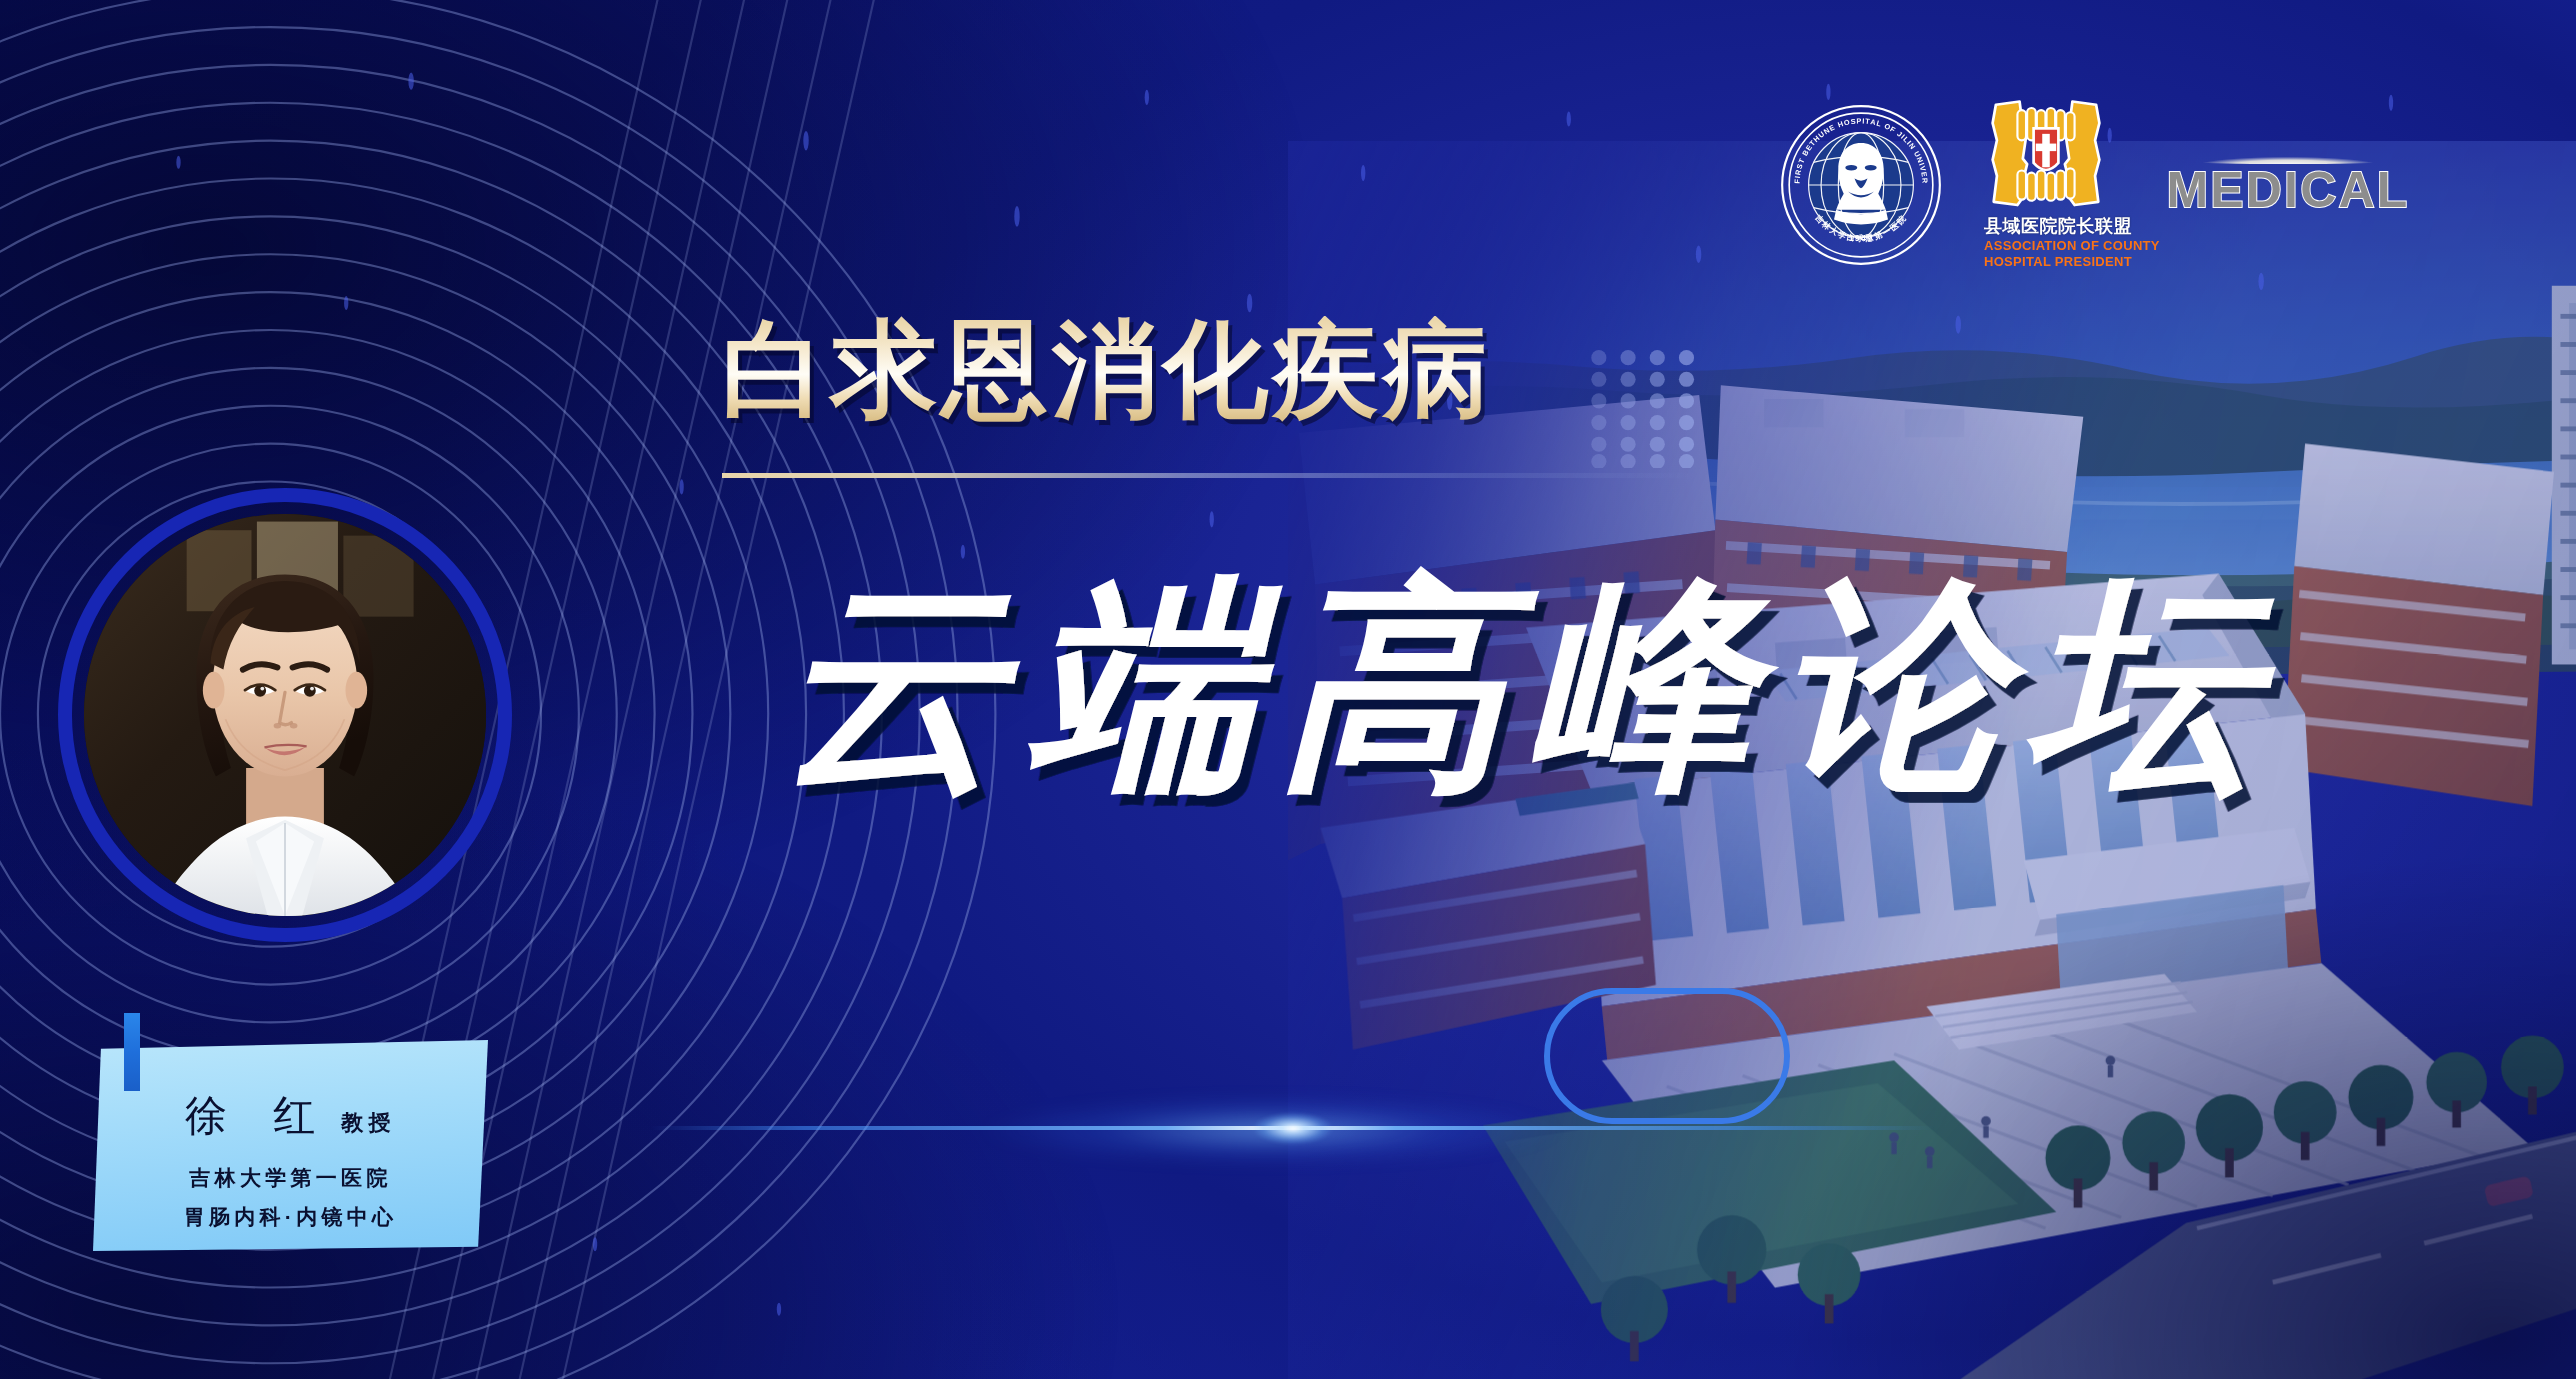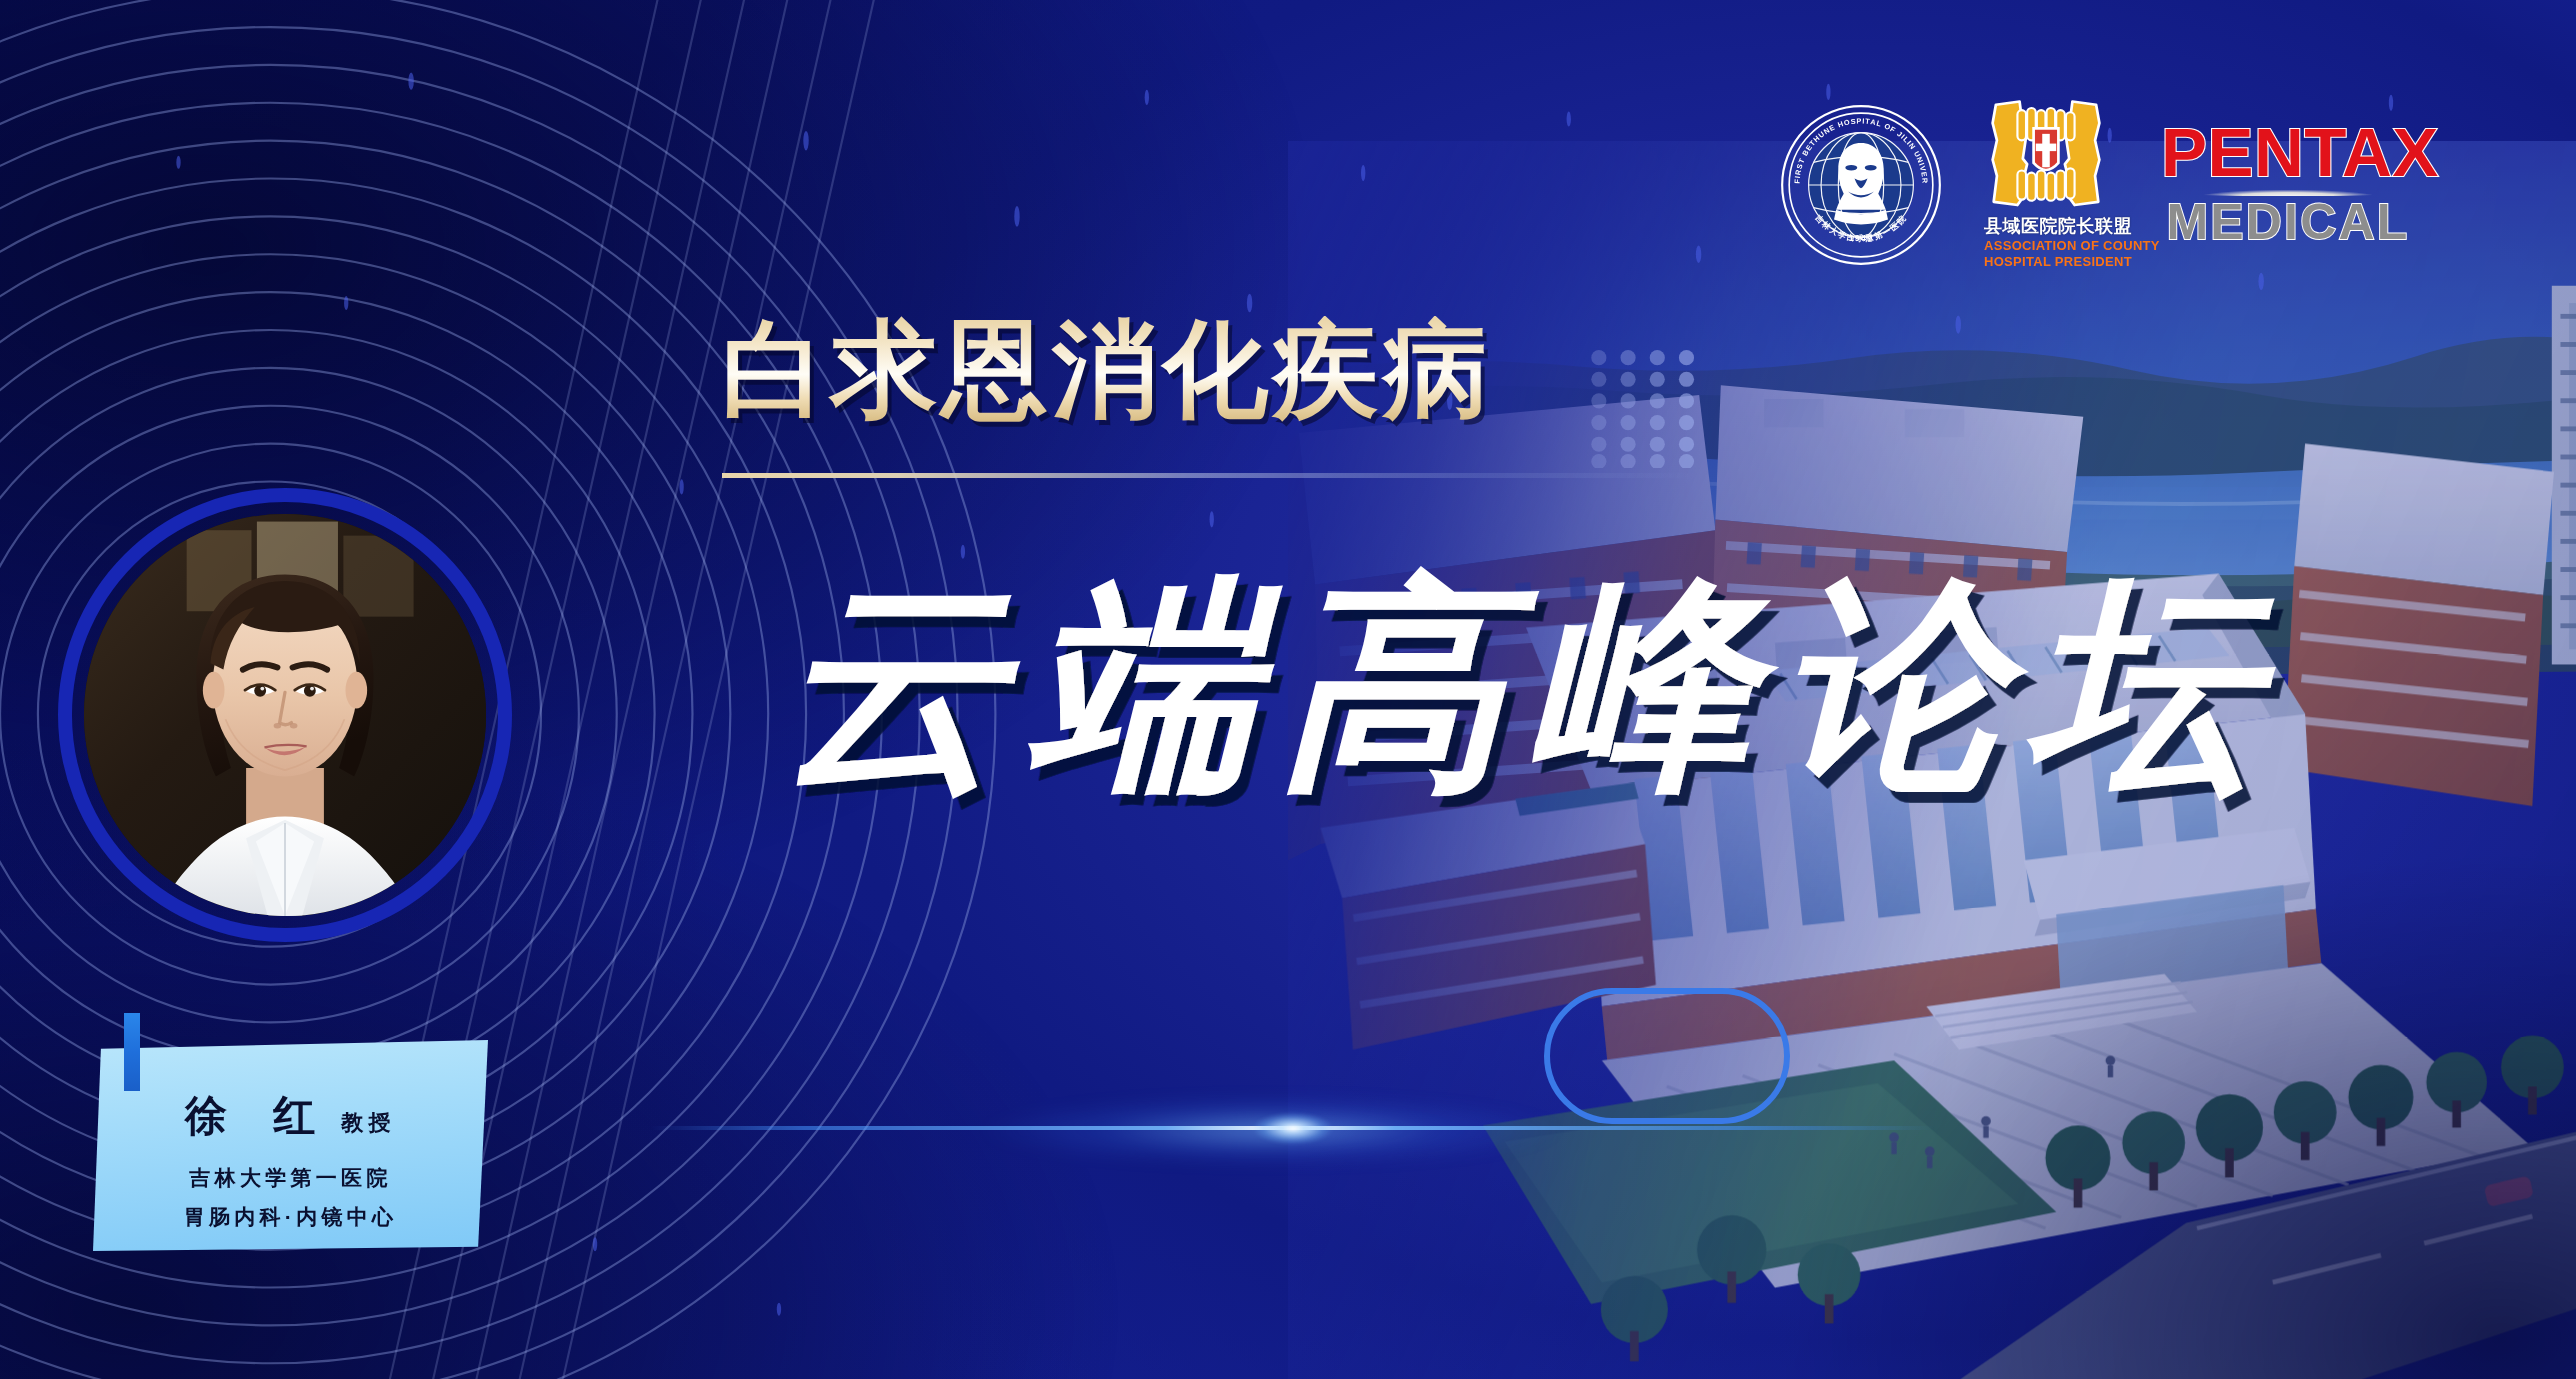--- a/index.html
+++ b/index.html
@@ -205,21 +205,21 @@
     position:absolute; left:124px; top:1013px;
     width: 16px; height: 78px;
     background: linear-gradient(180deg, #2a86ea 0%, #1f6fdb 50%, #1a5fc8 100%);
   }
   .speaker-nameline {
     position:absolute; left:93px; top:1088px;
     width:395px; text-align:center;
     white-space:nowrap;
   }
   .speaker-name {
-    font-size:42px; font-weight:bold; color:#0a1030;
+    font-size:42px; font-weight:normal; color:#0a1030;
     letter-spacing:17.3px;
   }
   .speaker-title {
     font-size:22px; font-weight:bold; color:#0a1030;
     letter-spacing:5.4px; margin-left:8.7px;
   }
   .speaker-org1, .speaker-org2 {
     position:absolute; left:93px; width:395px; text-align:center;
     font-size:21px; font-weight:bold; color:#0a1030;
     letter-spacing:4.3px; white-space:nowrap;margin-top:15px;
@@ -619,21 +619,20 @@
           <rect x="108" y="72" width="14" height="62"></rect>
           <rect x="96" y="90" width="38" height="14"></rect>
         </g>
       </svg>
       <div class="cn">县域医院院长联盟</div>
       <div class="en1">ASSOCIATION OF COUNTY</div>
       <div class="en2">HOSPITAL PRESIDENT</div>
     </div>
 
     <div class="logo-pentax">
-      <div class="pentax">PENTAX</div>
       <div class="swoosh"></div>
       <div class="medical">MEDICAL</div>
     </div>
   </div>
 
   <div class="headline">白求恩消化疾病</div>
 
   <div class="dotgrid">
     <svg width="114" height="119" viewBox="0 0 210 220">
       <g fill="#9aa9e8">

